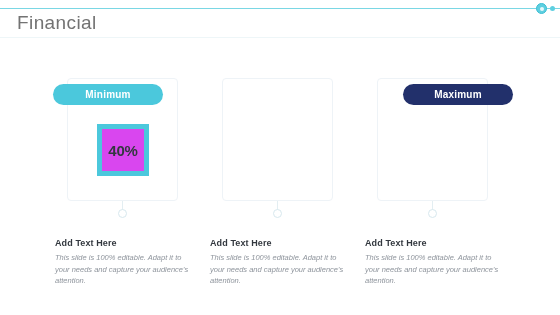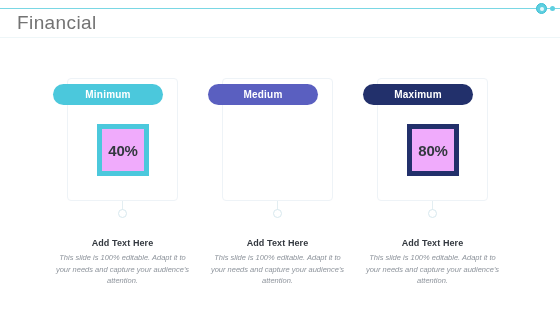--- a/index.html
+++ b/index.html
@@ -122,21 +122,21 @@
     letter-spacing: .2px;
     box-sizing: border-box;
   }
 
   .square {
     position: absolute;
     left: 52px;
     top: 108px;
     width: 52px;
     height: 52px;
-    background: #f0abfc;
+    background: #d946ef;
     box-sizing: border-box;
     display: flex;
     align-items: center;
     justify-content: center;
   }
   .square-value {
     font-size: 15px;
     font-weight: 700;
     color: #33383f;
     letter-spacing: -.2px;
@@ -162,21 +162,21 @@
     background: #ffffff;
     box-sizing: border-box;
   }
 
   
   .caption {
     position: absolute;
     left: 10px;
     top: 222px;
     width: 135px;
-    text-align: center;
+    text-align: left;
   }
   .caption-title {
     font-size: 9px;
     font-weight: 700;
     color: #33383f;
     letter-spacing: .1px;
     margin-bottom: 4px;
   }
   .caption-body {
     font-size: 7.5px;
@@ -208,38 +208,32 @@
     <div class="connector-line"></div>
     <div class="connector-dot"></div>
     <div class="caption">
       <div class="caption-title">Add Text Here</div>
       <div class="caption-body">This slide is 100% editable. Adapt it to your needs and capture your audience's attention.</div>
     </div>
   </div>
 
   <div class="col col-1">
     <div class="card"></div>
-    <div class="pill" style="background: rgb(90, 95, 192);">
-      <span>Medium</span>
-    </div>
     <div class="connector-line"></div>
     <div class="connector-dot"></div>
     <div class="caption">
       <div class="caption-title">Add Text Here</div>
       <div class="caption-body">This slide is 100% editable. Adapt it to your needs and capture your audience's attention.</div>
     </div>
   </div>
 
   <div class="col col-2">
     <div class="card"></div>
-    <div class="pill" style="background: rgb(34, 48, 107);">
+    <div class="pill" style="background: rgb(34, 48, 107); margin-left: 40px;">
       <span>Maximum</span>
-    </div>
-    <div class="square" style="border: 5px solid rgb(34, 48, 107);">
-      <span class="square-value">80%</span>
     </div>
     <div class="connector-line"></div>
     <div class="connector-dot"></div>
     <div class="caption">
       <div class="caption-title">Add Text Here</div>
       <div class="caption-body">This slide is 100% editable. Adapt it to your needs and capture your audience's attention.</div>
     </div>
   </div>
 
 </div>

